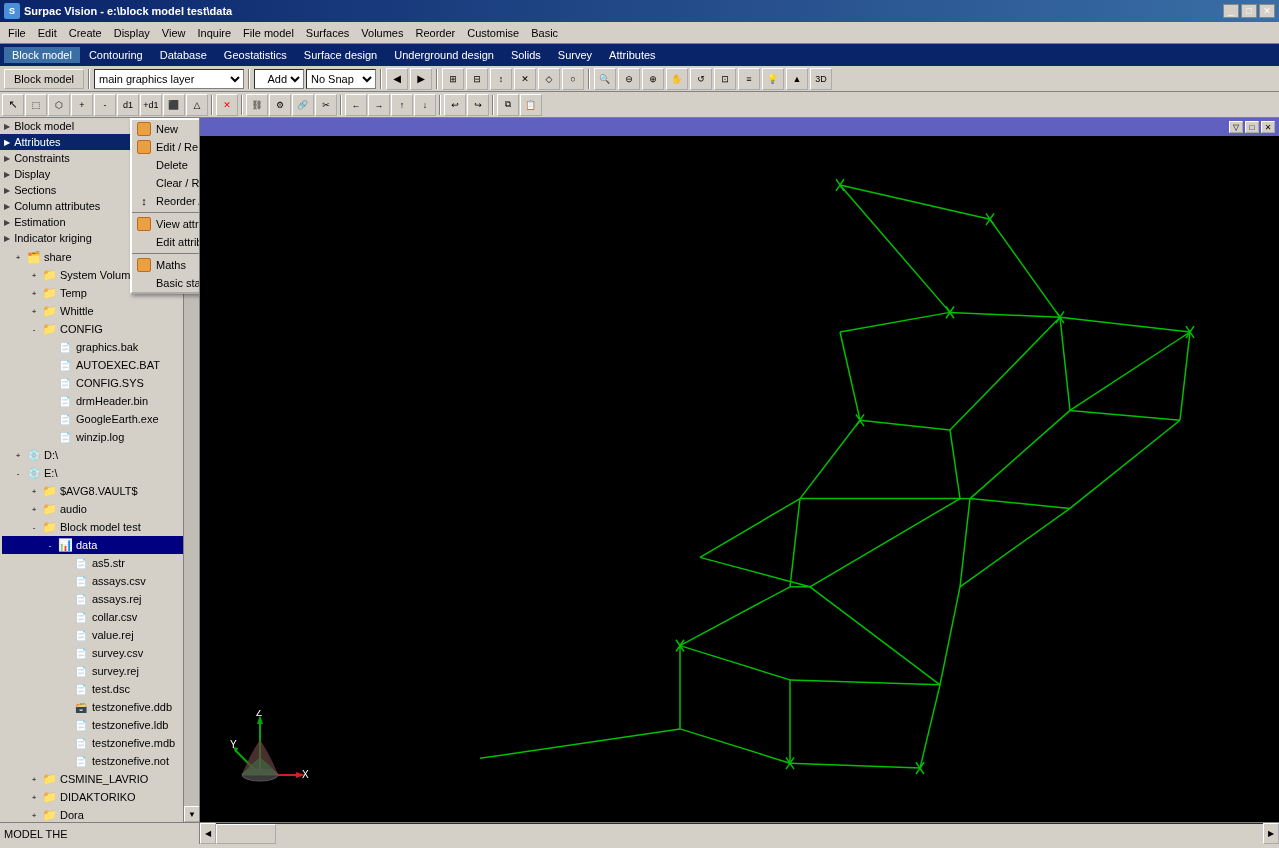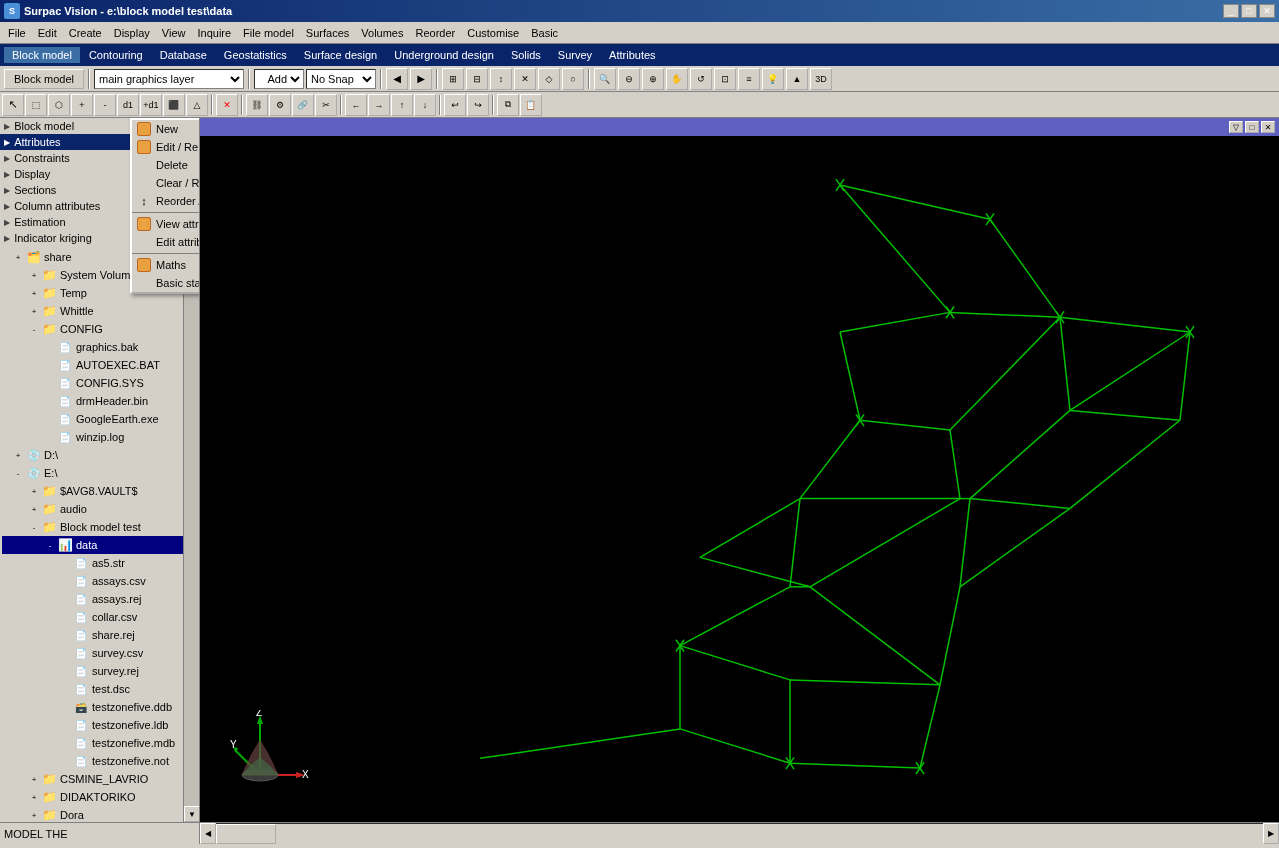--- a/index.html
+++ b/index.html
@@ -492,21 +492,21 @@
         <span>assays.rej</span>
       </div>
       <div class="tree-node" style="padding-left:56px;">
         <span class="tree-expander"></span>
         <span class="tree-icon file-icon">📄</span>
         <span>collar.csv</span>
       </div>
       <div class="tree-node" style="padding-left:56px;">
         <span class="tree-expander"></span>
         <span class="tree-icon file-icon">📄</span>
-        <span>share.rej</span>
+        <span>value.rej</span>
       </div>
       <div class="tree-node" style="padding-left:56px;">
         <span class="tree-expander"></span>
         <span class="tree-icon file-icon">📄</span>
         <span>survey.csv</span>
       </div>
       <div class="tree-node" style="padding-left:56px;">
         <span class="tree-expander"></span>
         <span class="tree-icon file-icon">📄</span>
         <span>survey.rej</span>

